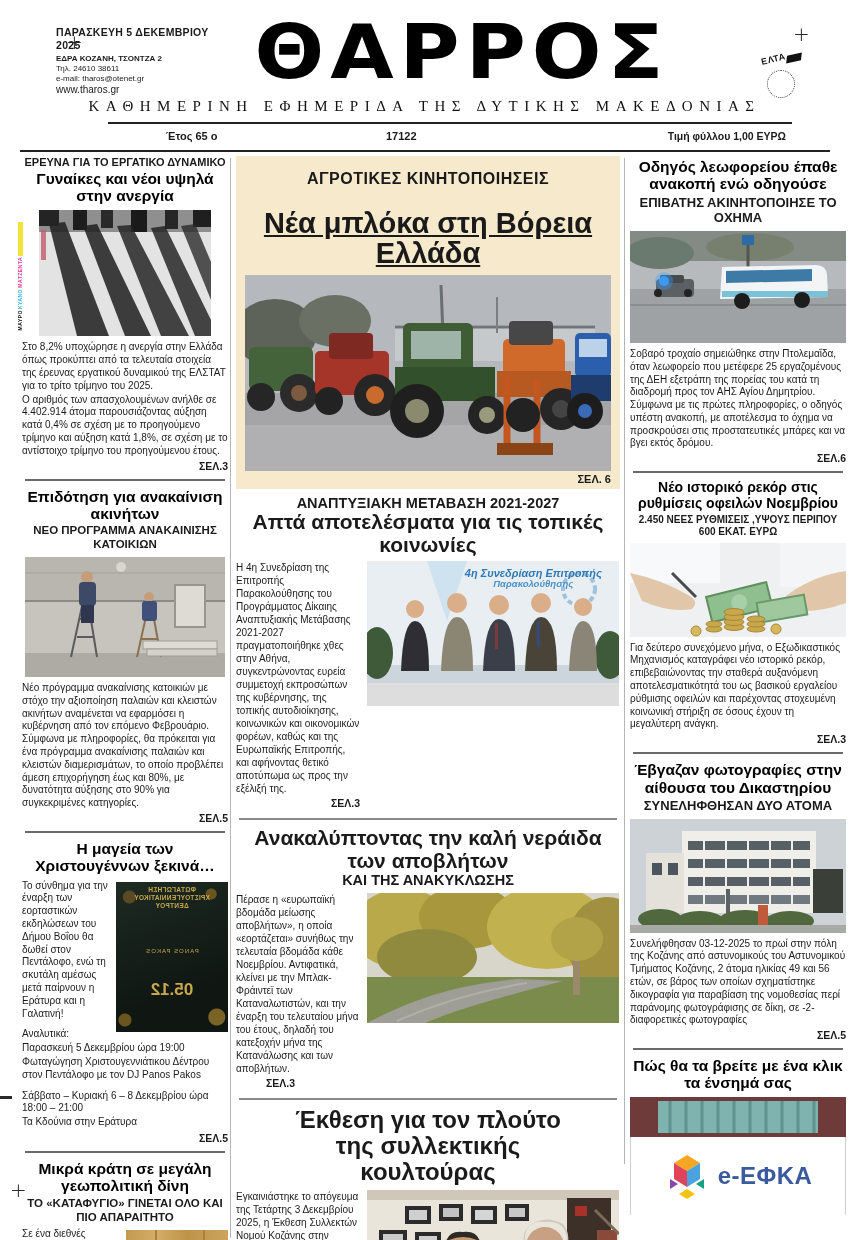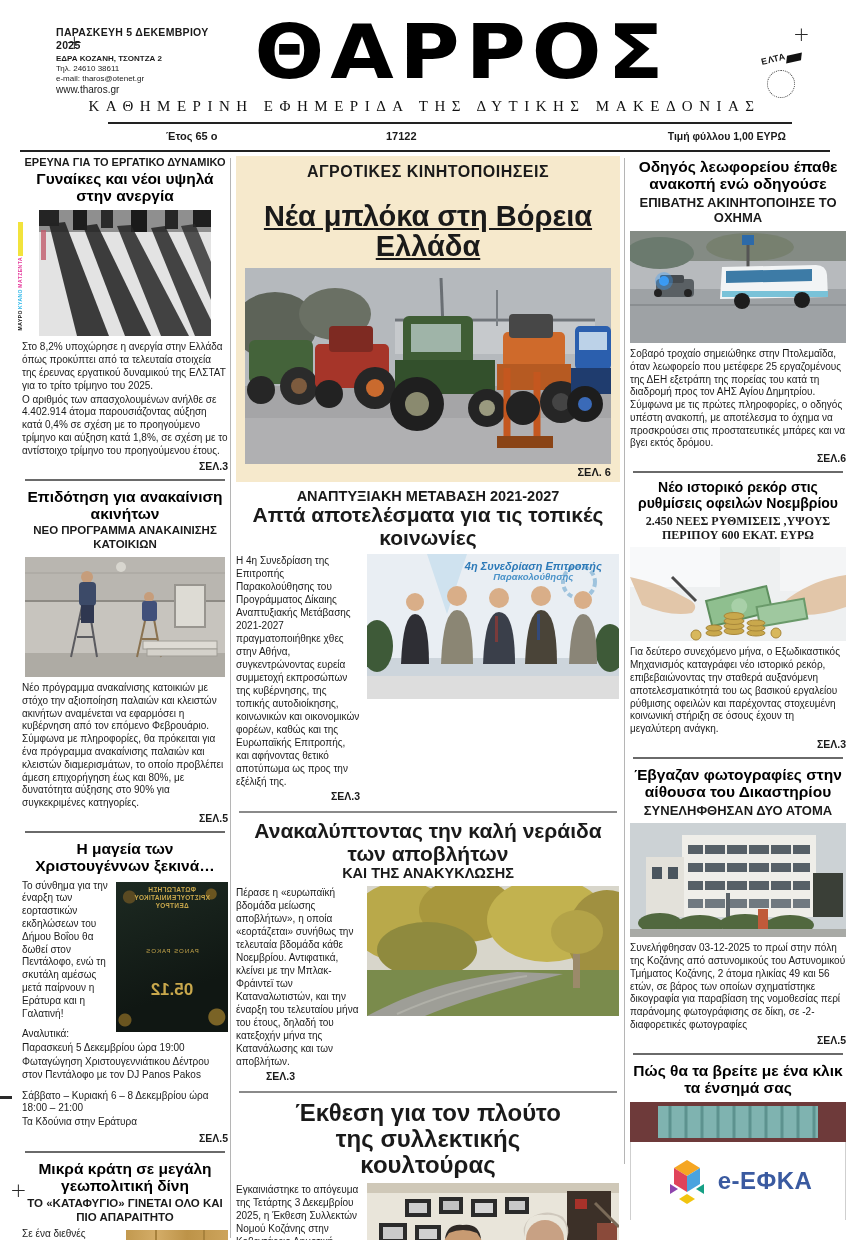--- a/index.html
+++ b/index.html
@@ -47,21 +47,21 @@
   .hl-15 { font-size:15.5px; }
   .hl-14 { font-size:14px; }
   .sub { font-size:11.5px; font-weight:bold; text-align:center; line-height:1.2; margin-top:2px; }
   .body-txt { font-size:10px; line-height:1.28; text-align:left; margin-top:5px; }
   .body-txt p { margin:0 0 1px 0; }
   .pref { font-size:10.5px; font-weight:bold; text-align:right; margin-top:2px; }
   .divider { border-top:2px solid #6a6a6a; margin:7px 3px; }
   .photo { position:relative; overflow:hidden; background:#ddd; }
   .photo svg { display:block; }
   
-  .lead-box { background:#f6e9cc; padding:7px 9px 4px; }
+  .lead-box { background:#f6e9cc; padding:14px 9px 4px; }
   .lead-kicker { font-size:16px; font-weight:bold; text-align:center; letter-spacing:.5px; }
   .lead-hl { font-size:29px; font-weight:bold; text-align:center; line-height:1.05; margin-top:20px;text-decoration:underline; }
   .lead-photo { margin-top:6px; }
   .lead-ref { font-size:11px; font-weight:bold; text-align:right; margin-top:2px; }
   
   .c-art { margin-top:6px; }
   .c-hl { font-size:21px; font-weight:bold; text-align:center; line-height:1.08; }
   .c-hl-big { font-size:24px; }
   .c-kicker { font-size:14.5px; font-weight:bold; text-align:center; }
   .c-sub { font-size:14.5px; font-weight:bold; text-align:center; }
@@ -444,21 +444,21 @@
       </div>
       <div class="body-txt">
         <p>Σοβαρό τροχαίο σημειώθηκε στην Πτολεμαΐδα, όταν λεωφορείο που μετέφερε 25 εργαζομένους της ΔΕΗ εξετράπη της πορείας του κατά τη διαδρομή προς τον ΑΗΣ Αγίου Δημητρίου. Σύμφωνα με τις πρώτες πληροφορίες, ο οδηγός υπέστη ανακοπή, με αποτέλεσμα το όχημα να προσκρούσει στις προστατευτικές μπάρες και να βγει εκτός δρόμου.</p>
       </div>
       <div class="pref">ΣΕΛ.6</div>
     </div>
     <div class="divider"></div>
 
     <div class="article">
       <div class="hl hl-14">Νέο ιστορικό ρεκόρ στις ρυθμίσεις οφειλών Νοεμβρίου</div>
-      <div class="sub" style="font-size:12px;font-family:Liberation Serif, serif;">2.450 ΝΕΕΣ ΡΥΘΜΙΣΕΙΣ ,ΥΨΟΥΣ ΠΕΡΙΠΟΥ 600 ΕΚΑΤ. ΕΥΡΩ</div>
+      <div class="sub" style="font-size:10px;">2.450 ΝΕΕΣ ΡΥΘΜΙΣΕΙΣ ,ΥΨΟΥΣ ΠΕΡΙΠΟΥ 600 ΕΚΑΤ. ΕΥΡΩ</div>
       <div class="photo" style="width:216px; height:94px; margin-top:5px;">
         <svg width="216" height="94" viewBox="0 0 216 94">
           <rect width="216" height="94" fill="#eef0f1"></rect>
           <rect x="0" y="0" width="90" height="40" fill="#f8f9fa"></rect>
           <rect x="150" y="0" width="66" height="44" fill="#f4f5f6"></rect>
           <path d="M0,30 Q30,36 58,52 Q70,58 62,66 Q40,70 12,58 Z" fill="#e2c6a9"></path>
           <line x1="42" y1="30" x2="66" y2="54" stroke="#4a4a4a" stroke-width="3"></line>
           <path d="M216,28 Q186,32 160,50 Q148,58 158,66 Q182,72 216,60 Z" fill="#e2c6a9"></path>
           <g transform="rotate(-14 110 58)">
             <rect x="78" y="46" width="62" height="26" fill="#8fbf8f" stroke="#5e8f5e" stroke-width="2"></rect>

